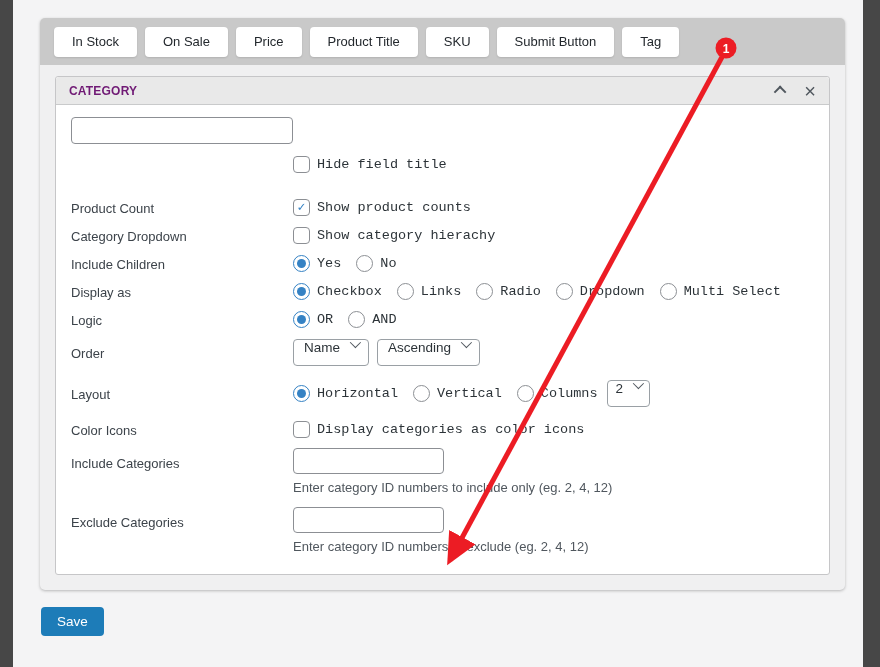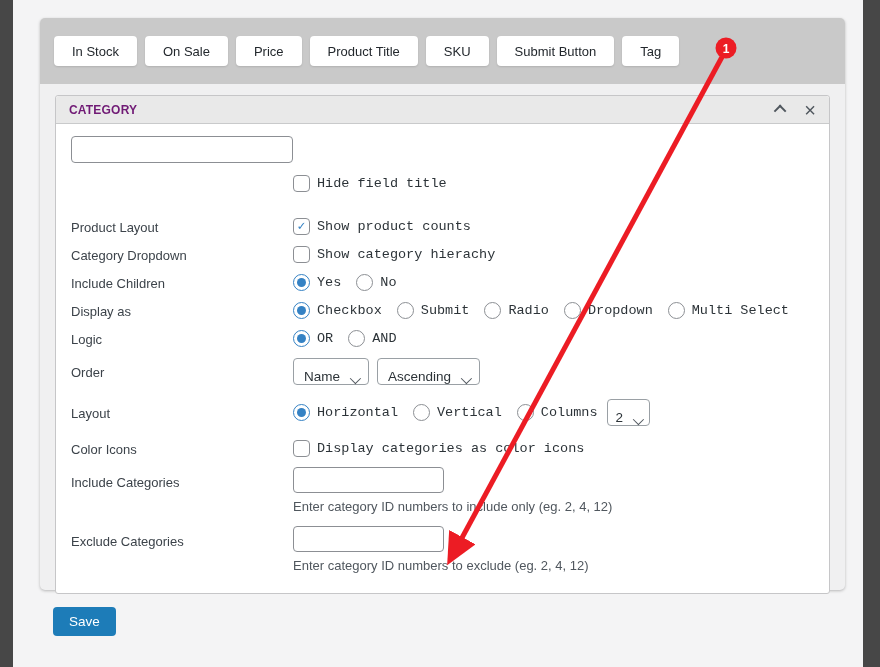--- a/index.html
+++ b/index.html
@@ -4,21 +4,21 @@
 <style>
   * { margin:0; padding:0; box-sizing:border-box; }
   html,body { width:880px; height:667px; overflow:hidden; }
   body { font-family:"Liberation Sans", sans-serif; background:#474747; position:relative; }
 
   .page { position:absolute; left:13px; right:17px; top:0; bottom:0; background:#f4f4f5; }
 
   .modal { position:absolute; left:27px; top:18px; width:805px; height:572px;
            background:#f0f0f1; border-radius:5px; box-shadow:0 1px 3px rgba(0,0,0,.25); }
 
-  .toolbar { height:66px; background:#c9c9c9; border-radius:5px 5px 0 0;
+  .toolbar { height:47px; background:#c9c9c9; border-radius:5px 5px 0 0;
              display:flex; align-items:center; padding:0 14px; gap:8px; }
   .tb-btn { height:30px; padding:0 18px; background:#fff; border:none; border-radius:4px;
             font-family:"Liberation Sans",sans-serif; font-size:13px; color:#23282d;
             box-shadow:0 1px 2px rgba(0,0,0,.12); cursor:pointer; white-space:nowrap; }
 
   .modal-body { padding:11px 15px; }
 
   .panel { background:#fff; border:1px solid #c6c6c8; border-radius:3px; }
   .panel-header { height:28px; background:#e9e9e9; border-bottom:1px solid #c9cacb;
                   border-radius:3px 3px 0 0; display:flex; align-items:center;
@@ -45,32 +45,32 @@
 
   .cb { width:17px; height:17px; border:1px solid #8c8f94; border-radius:4px; background:#fff;
         display:flex; align-items:center; justify-content:center; flex:0 0 auto; }
   .cb.checked::after { content:"✓"; color:#3582c4; font-size:13px; font-weight:bold; line-height:1; }
 
   .radio { width:17px; height:17px; border:1px solid #8c8f94; border-radius:50%;
            background:#fff; position:relative; flex:0 0 auto; }
   .radio.selected { border-color:#3582c4; }
   .radio.selected::after { content:""; position:absolute; inset:3px; border-radius:50%; background:#3582c4; }
 
-  .select { display:inline-flex; align-items:flex-end; justify-content:space-between; gap:10px;
+  .select { display:inline-flex; align-items:flex-start; justify-content:space-between; gap:10px;
             height:27px; padding:0 10px; background:#fff; border:1px solid #9aa0a5;
             border-radius:4px; font-size:13.5px; color:#2c3338; cursor:pointer; }
   .chev-dn { width:8px; height:8px; border-right:1.6px solid #50575e; border-bottom:1.6px solid #50575e;
              transform:rotate(45deg) translateY(-2px); }
 
   .hint { font-size:13px; color:#50575e; margin-top:6px; }
 
   .mb12 { margin-bottom:12px; } .mb26 { margin-bottom:26px; } .mb11 { margin-bottom:11px; }
   .mb14 { margin-bottom:14px; } .mb10 { margin-bottom:10px; }
 
-  .save-btn { position:absolute; left:40px; top:607px; height:29px; padding:0 16px;
+  .save-btn { position:absolute; left:28px; top:607px; height:29px; padding:0 16px;
               background:#1d7cb8; color:#fff; border:none; border-radius:4px;
               font-family:"Liberation Sans",sans-serif; font-size:13.5px; cursor:pointer; }
 
   .annot { position:absolute; inset:0; pointer-events:none; z-index:30; }
 </style>
 </head>
 <body>
 
 <div class="page">
 
@@ -105,21 +105,21 @@
 
           <div class="row mb26">
             <span></span>
             <span class="opt">
               <span class="cb"></span>
               <span class="opt-label">Hide field title</span>
             </span>
           </div>
 
           <div class="row mb11">
-            <span class="f-label">Product Layout</span>
+            <span class="f-label">Product Count</span>
             <span class="opt">
               <span class="cb checked"></span>
               <span class="opt-label">Show product counts</span>
             </span>
           </div>
 
           <div class="row mb11">
             <span class="f-label">Category Dropdown</span>
             <span class="opt">
               <span class="cb"></span>
@@ -143,21 +143,21 @@
 
           <div class="row mb11">
             <span class="f-label">Display as</span>
             <span class="opt-group">
               <span class="opt">
                 <span class="radio selected"></span>
                 <span class="opt-label">Checkbox</span>
               </span>
               <span class="opt">
                 <span class="radio"></span>
-                <span class="opt-label">Submit</span>
+                <span class="opt-label">Links</span>
               </span>
               <span class="opt">
                 <span class="radio"></span>
                 <span class="opt-label">Radio</span>
               </span>
               <span class="opt">
                 <span class="radio"></span>
                 <span class="opt-label">Dropdown</span>
               </span>
               <span class="opt">

